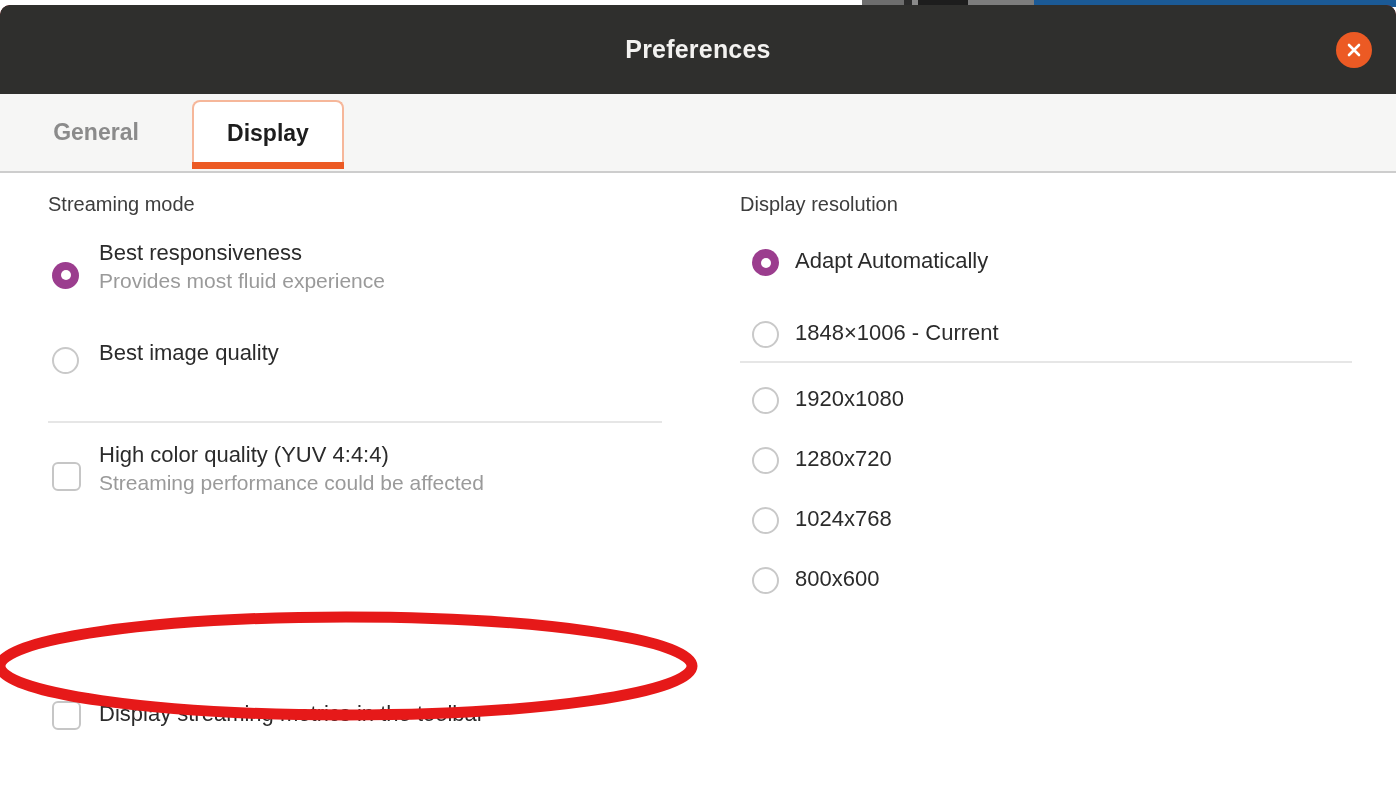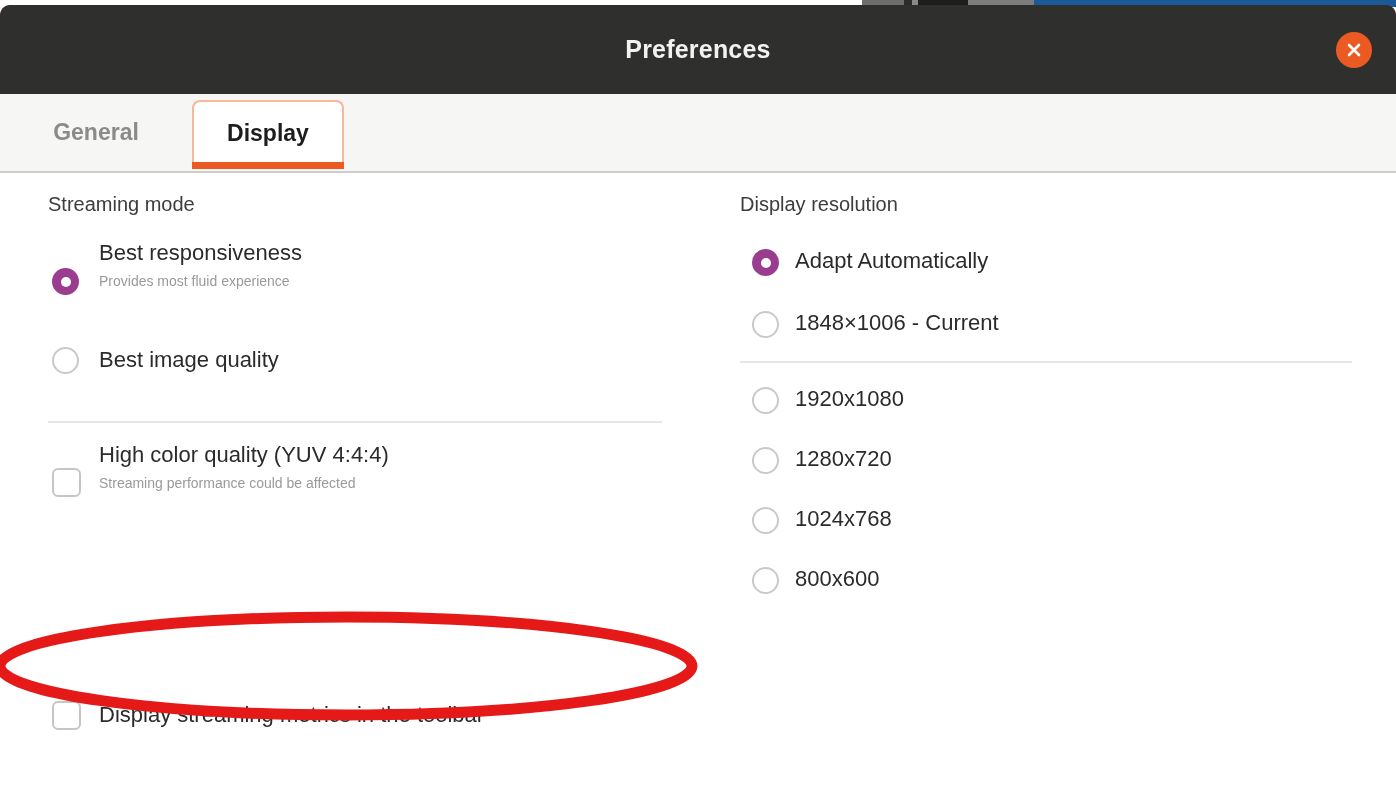--- a/index.html
+++ b/index.html
@@ -126,30 +126,30 @@
   .section-title {
     font-size: 20px;
     color: #3d3d3d;
     font-weight: normal;
   }
 
   
   .opt-row {
     position: relative;
     display: flex;
-    align-items: flex-end;
+    align-items: center;
   }
   .opt-texts { display: flex; flex-direction: column; }
   .opt-title {
     font-size: 22px;
     color: #2b2b2b;
     line-height: 28px;
   }
   .opt-sub {
-    font-size: 14px;
+    font-size: 21px;
     color: #9a9a9a;
     line-height: 28px;
   }
   .opt-single {
     font-size: 22px;
     color: #2b2b2b;
     line-height: 30px;
   }
 
   
@@ -276,21 +276,21 @@
 
     <div class="col-right">
 
       <div class="section-title" style="position:absolute; left:0; top:20px;">Display resolution</div>
 
       <div class="opt-row" style="position:absolute; left:12px; top:72px;">
         <div class="radio on" style="margin-top:4px;"></div>
         <span class="opt-single" style="margin-left:16px;">Adapt Automatically</span>
       </div>
 
-      <div class="opt-row" style="position:absolute; left:12px; top:134px;">
+      <div class="opt-row" style="position:absolute; left:12px; top:144px;">
         <div class="radio off" style="margin-top:4px;"></div>
         <span class="opt-single" style="margin-left:16px;">1848×1006 - Current</span>
       </div>
 
       <div class="divider" style="position:absolute; left:0; top:188px; width:612px;"></div>
 
       <div class="opt-row" style="position:absolute; left:12px; top:210px;">
         <div class="radio off" style="margin-top:4px;"></div>
         <span class="opt-single" style="margin-left:16px;">1920x1080</span>
       </div>

